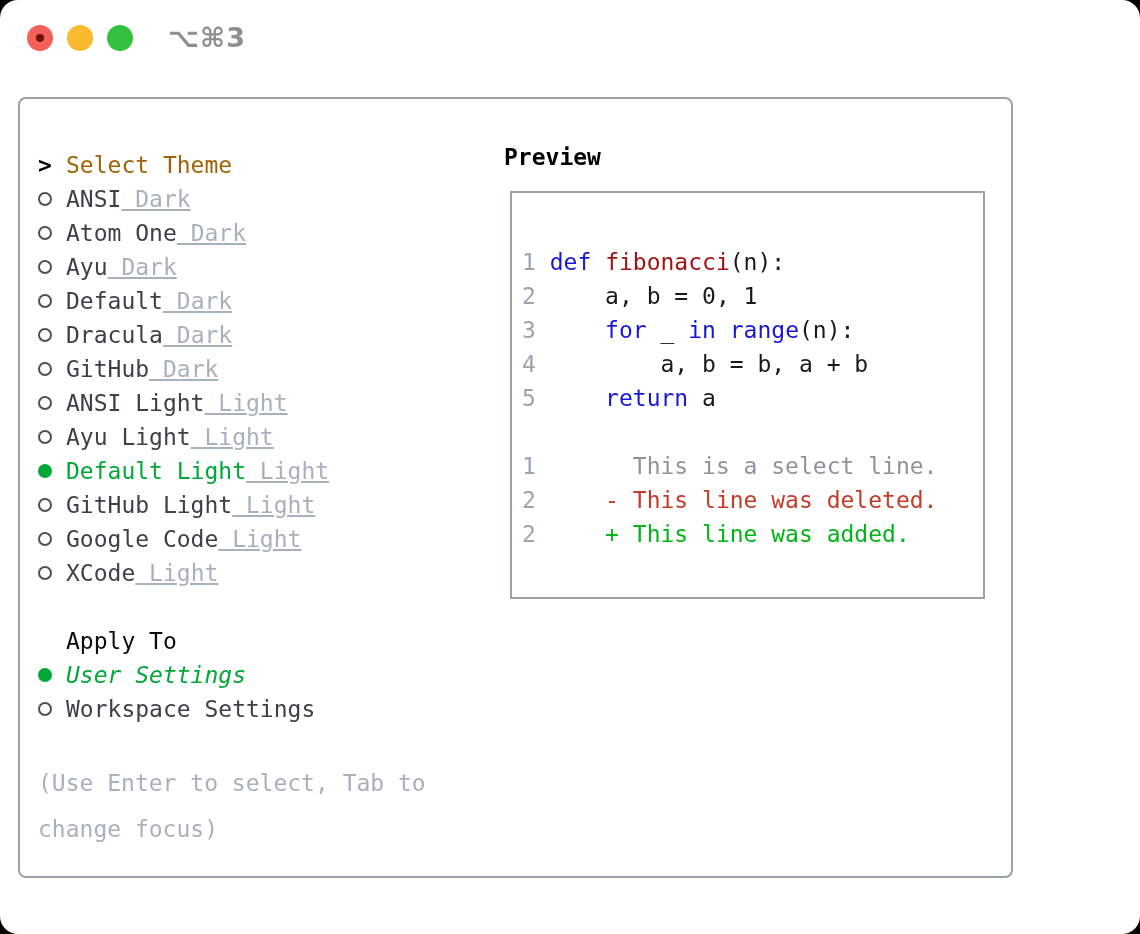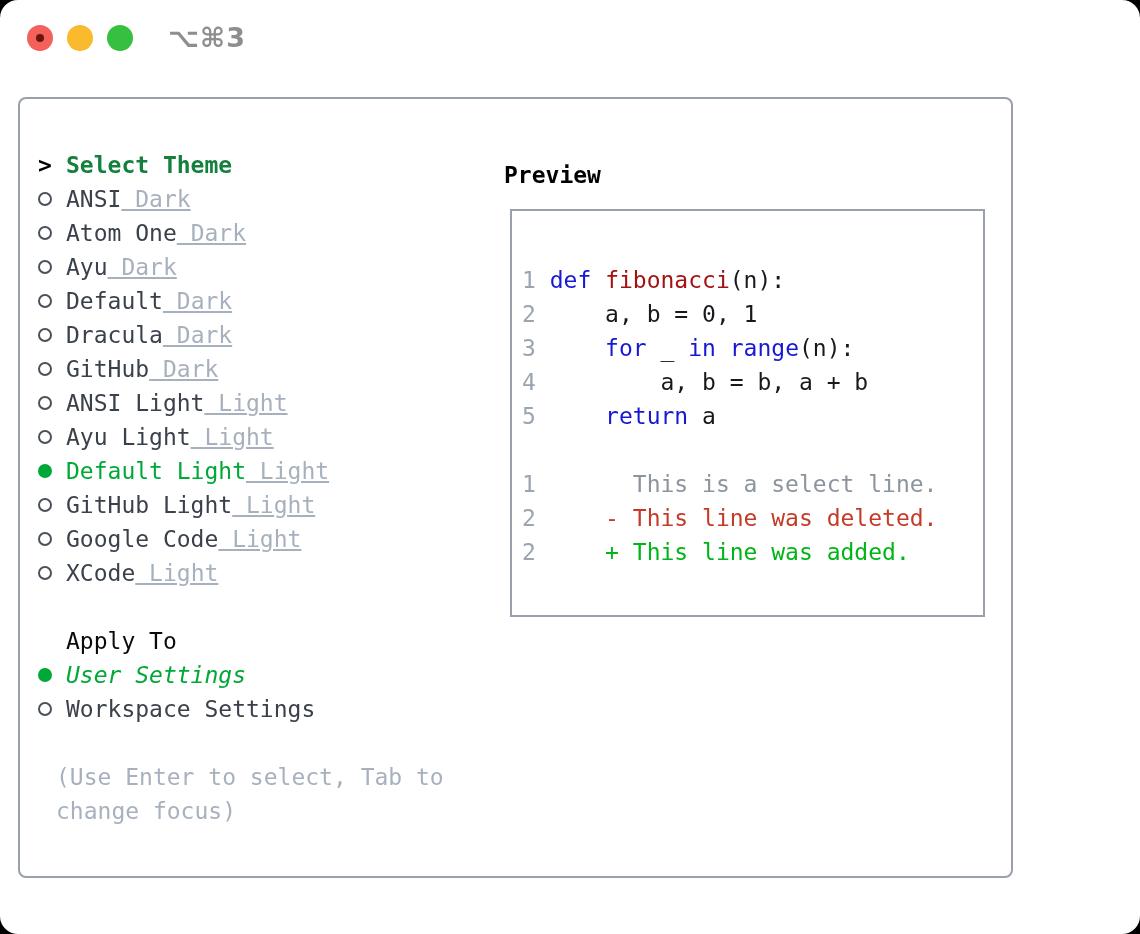--- a/index.html
+++ b/index.html
@@ -27,35 +27,34 @@
     box-sizing:border-box;border:2px solid var(--border-gray);border-radius:8px;
     background:#fff;
   }
   
   .left-col{position:absolute;left:18px;top:49px;width:450px;}
   .row{display:flex;align-items:center;height:34px;font-size:23px;white-space:pre;}
   .marker{width:28px;flex:0 0 28px;display:flex;align-items:center;}
   .prompt{font-weight:700;color:#000;font-size:23px;line-height:34px;}
   .radio{width:10px;height:10px;border:2px solid var(--radio-outline);border-radius:50%;background:transparent;}
   .radio.on{background:var(--selected-green);border-color:var(--selected-green);}
-  .heading{font-weight:700;color:#15803d;}
+  .heading{font-weight:400;color:#a16207;}
   .item-name{color:var(--item-text);text-align:right;}
   .item-name.sel{color:var(--selected-green);}
   .variant{color:var(--muted-gray);text-decoration:underline;}
   .subheading{color:#0a0a0a;}
   .option-label{color:var(--item-text);}
   .option-label.sel{color:var(--selected-green);font-style:italic;}
   .spacer{height:34px;}
   .help{
-    margin-top:0;width:432px;font-size:23px;line-height:34px;
+    margin-top:0;width:432px;font-size:23px;line-height:46px;
     color:var(--muted-gray);
-    margin-left:18px;
   }
   
-  .right-col{position:absolute;left:484px;top:59px;width:500px;}
+  .right-col{position:absolute;left:484px;top:41px;width:500px;}
   .preview-title{height:34px;line-height:34px;font-size:23px;font-weight:700;color:#000;}
   .preview-box{
     margin-left:6px;margin-top:17px;width:475px;height:408px;box-sizing:border-box;
     border:2px solid var(--border-gray);background:#fff;
     padding:52px 0 0 10px;overflow:hidden;
   }
   .pv-line{height:34px;line-height:34px;font-size:23px;white-space:pre;}
   .ln{color:var(--line-number-gray);}
   .seg-kw{color:var(--keyword-blue);}
   .seg-fn{color:var(--function-red);}

